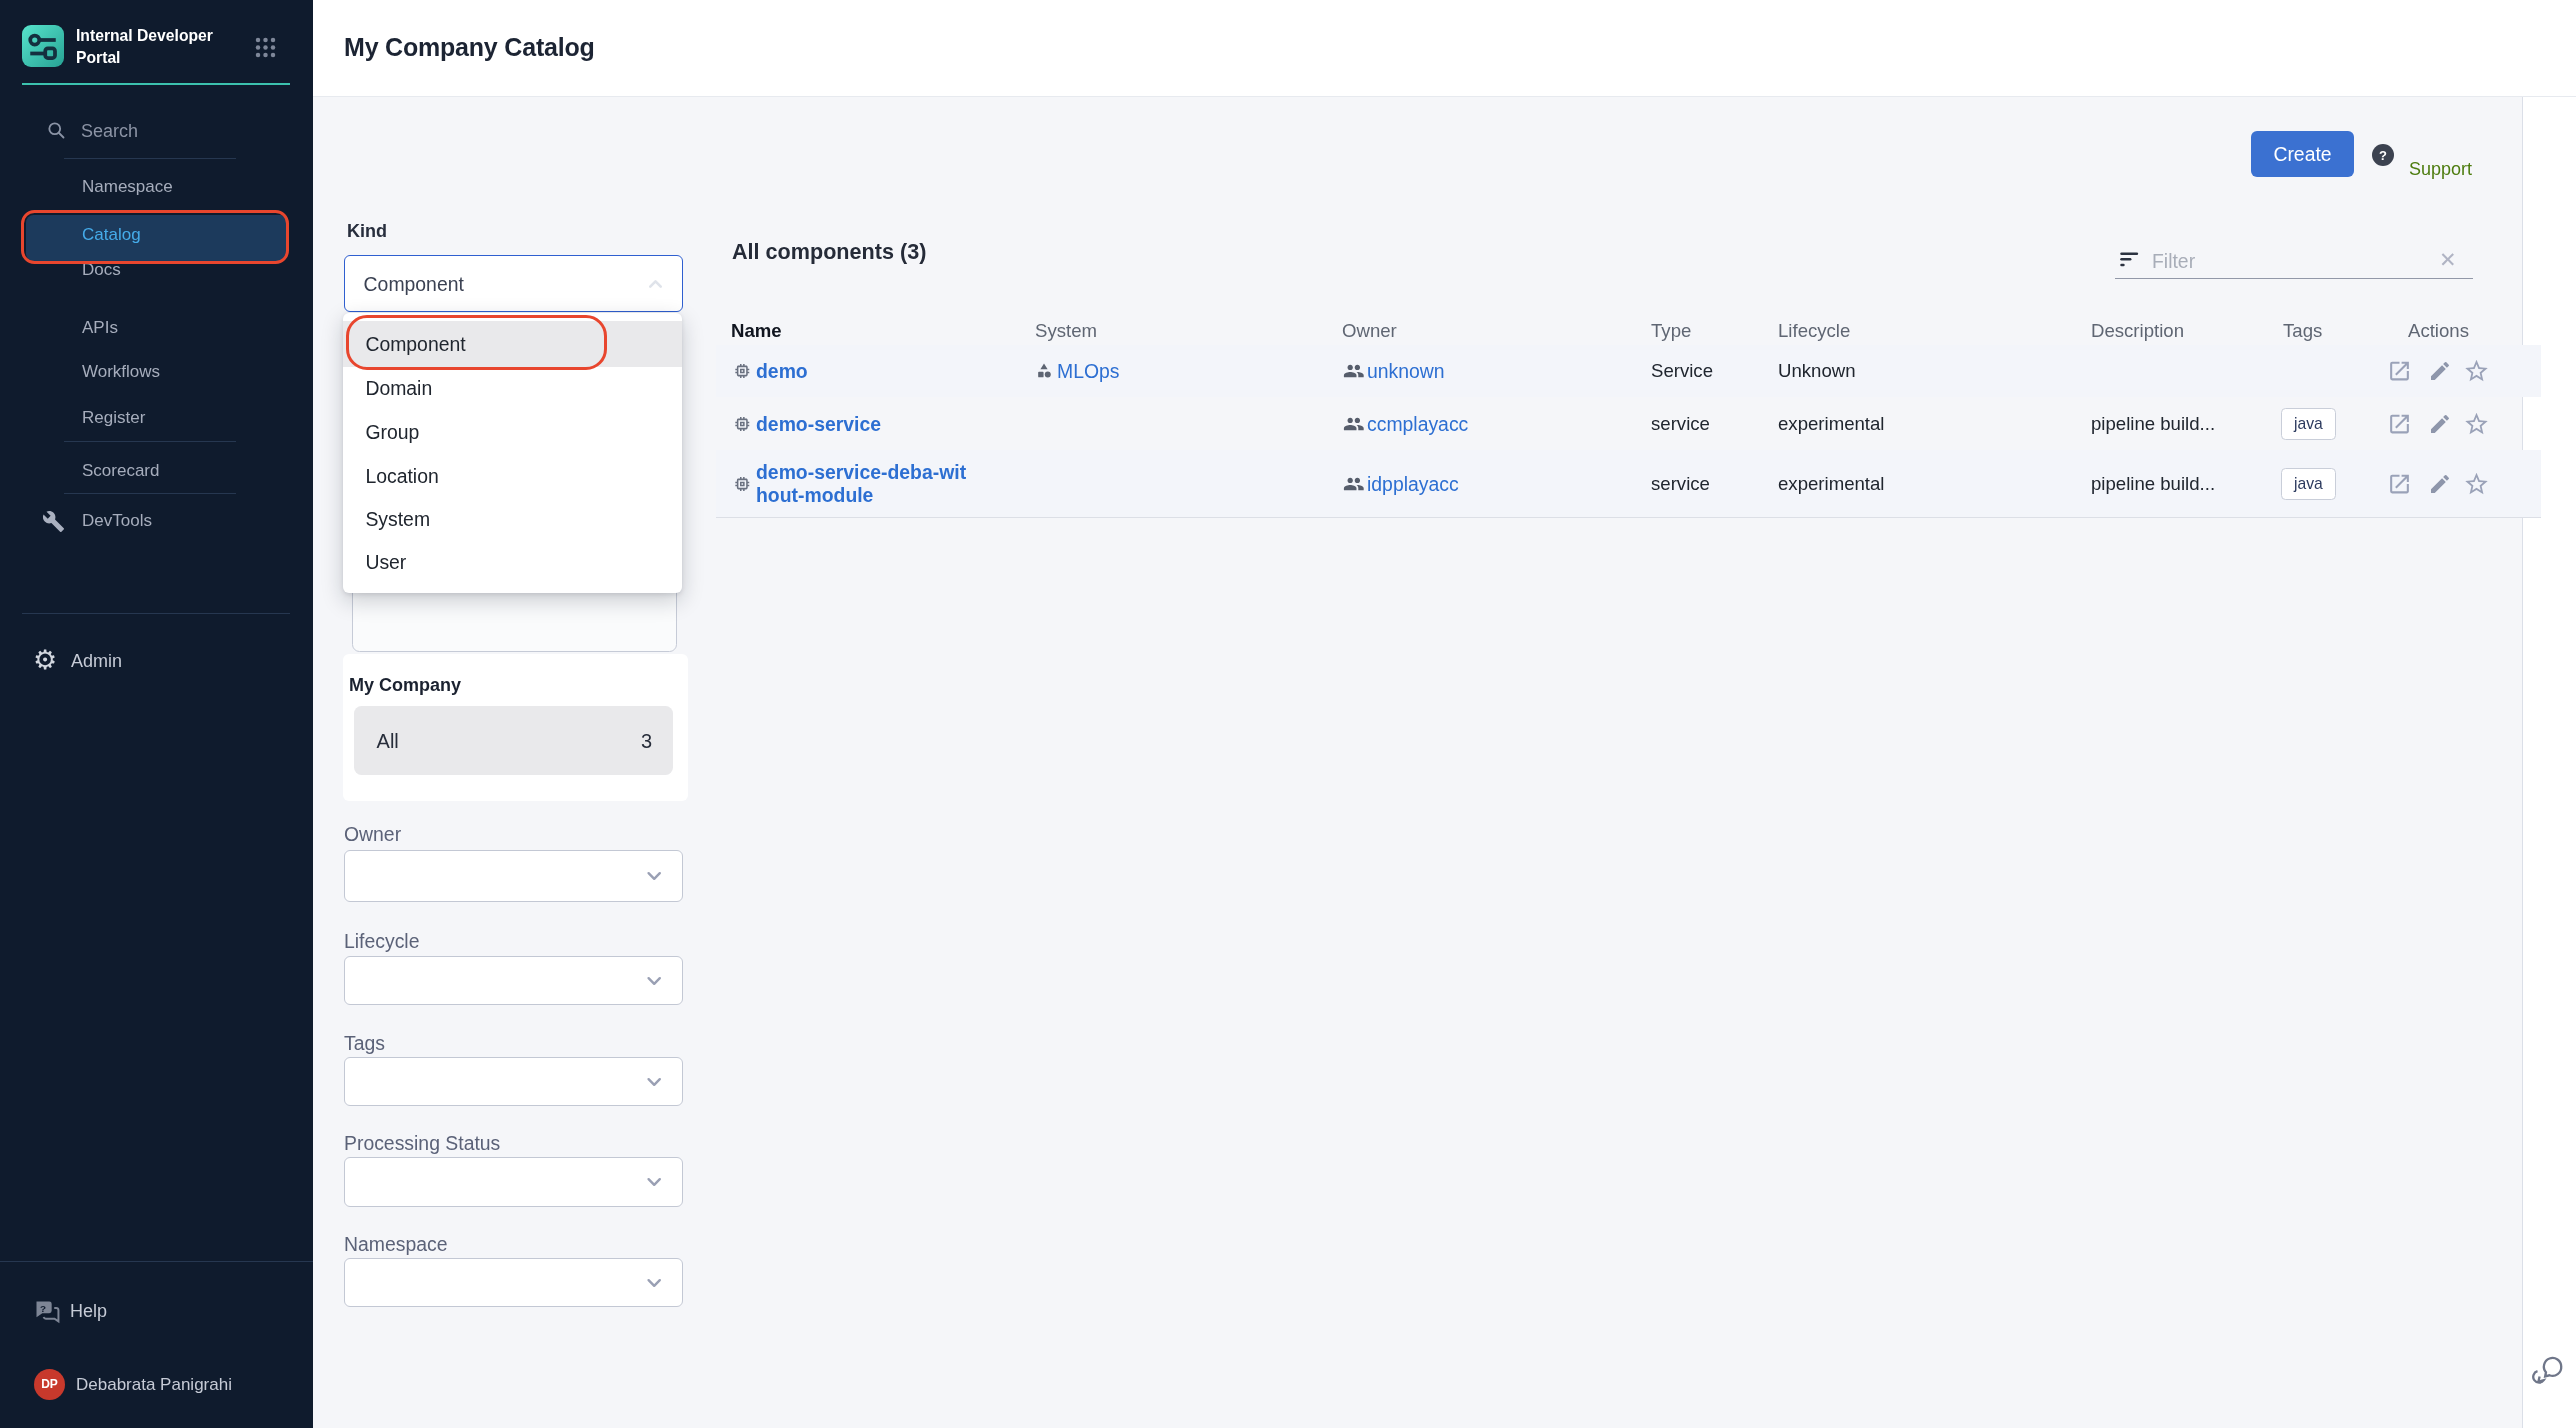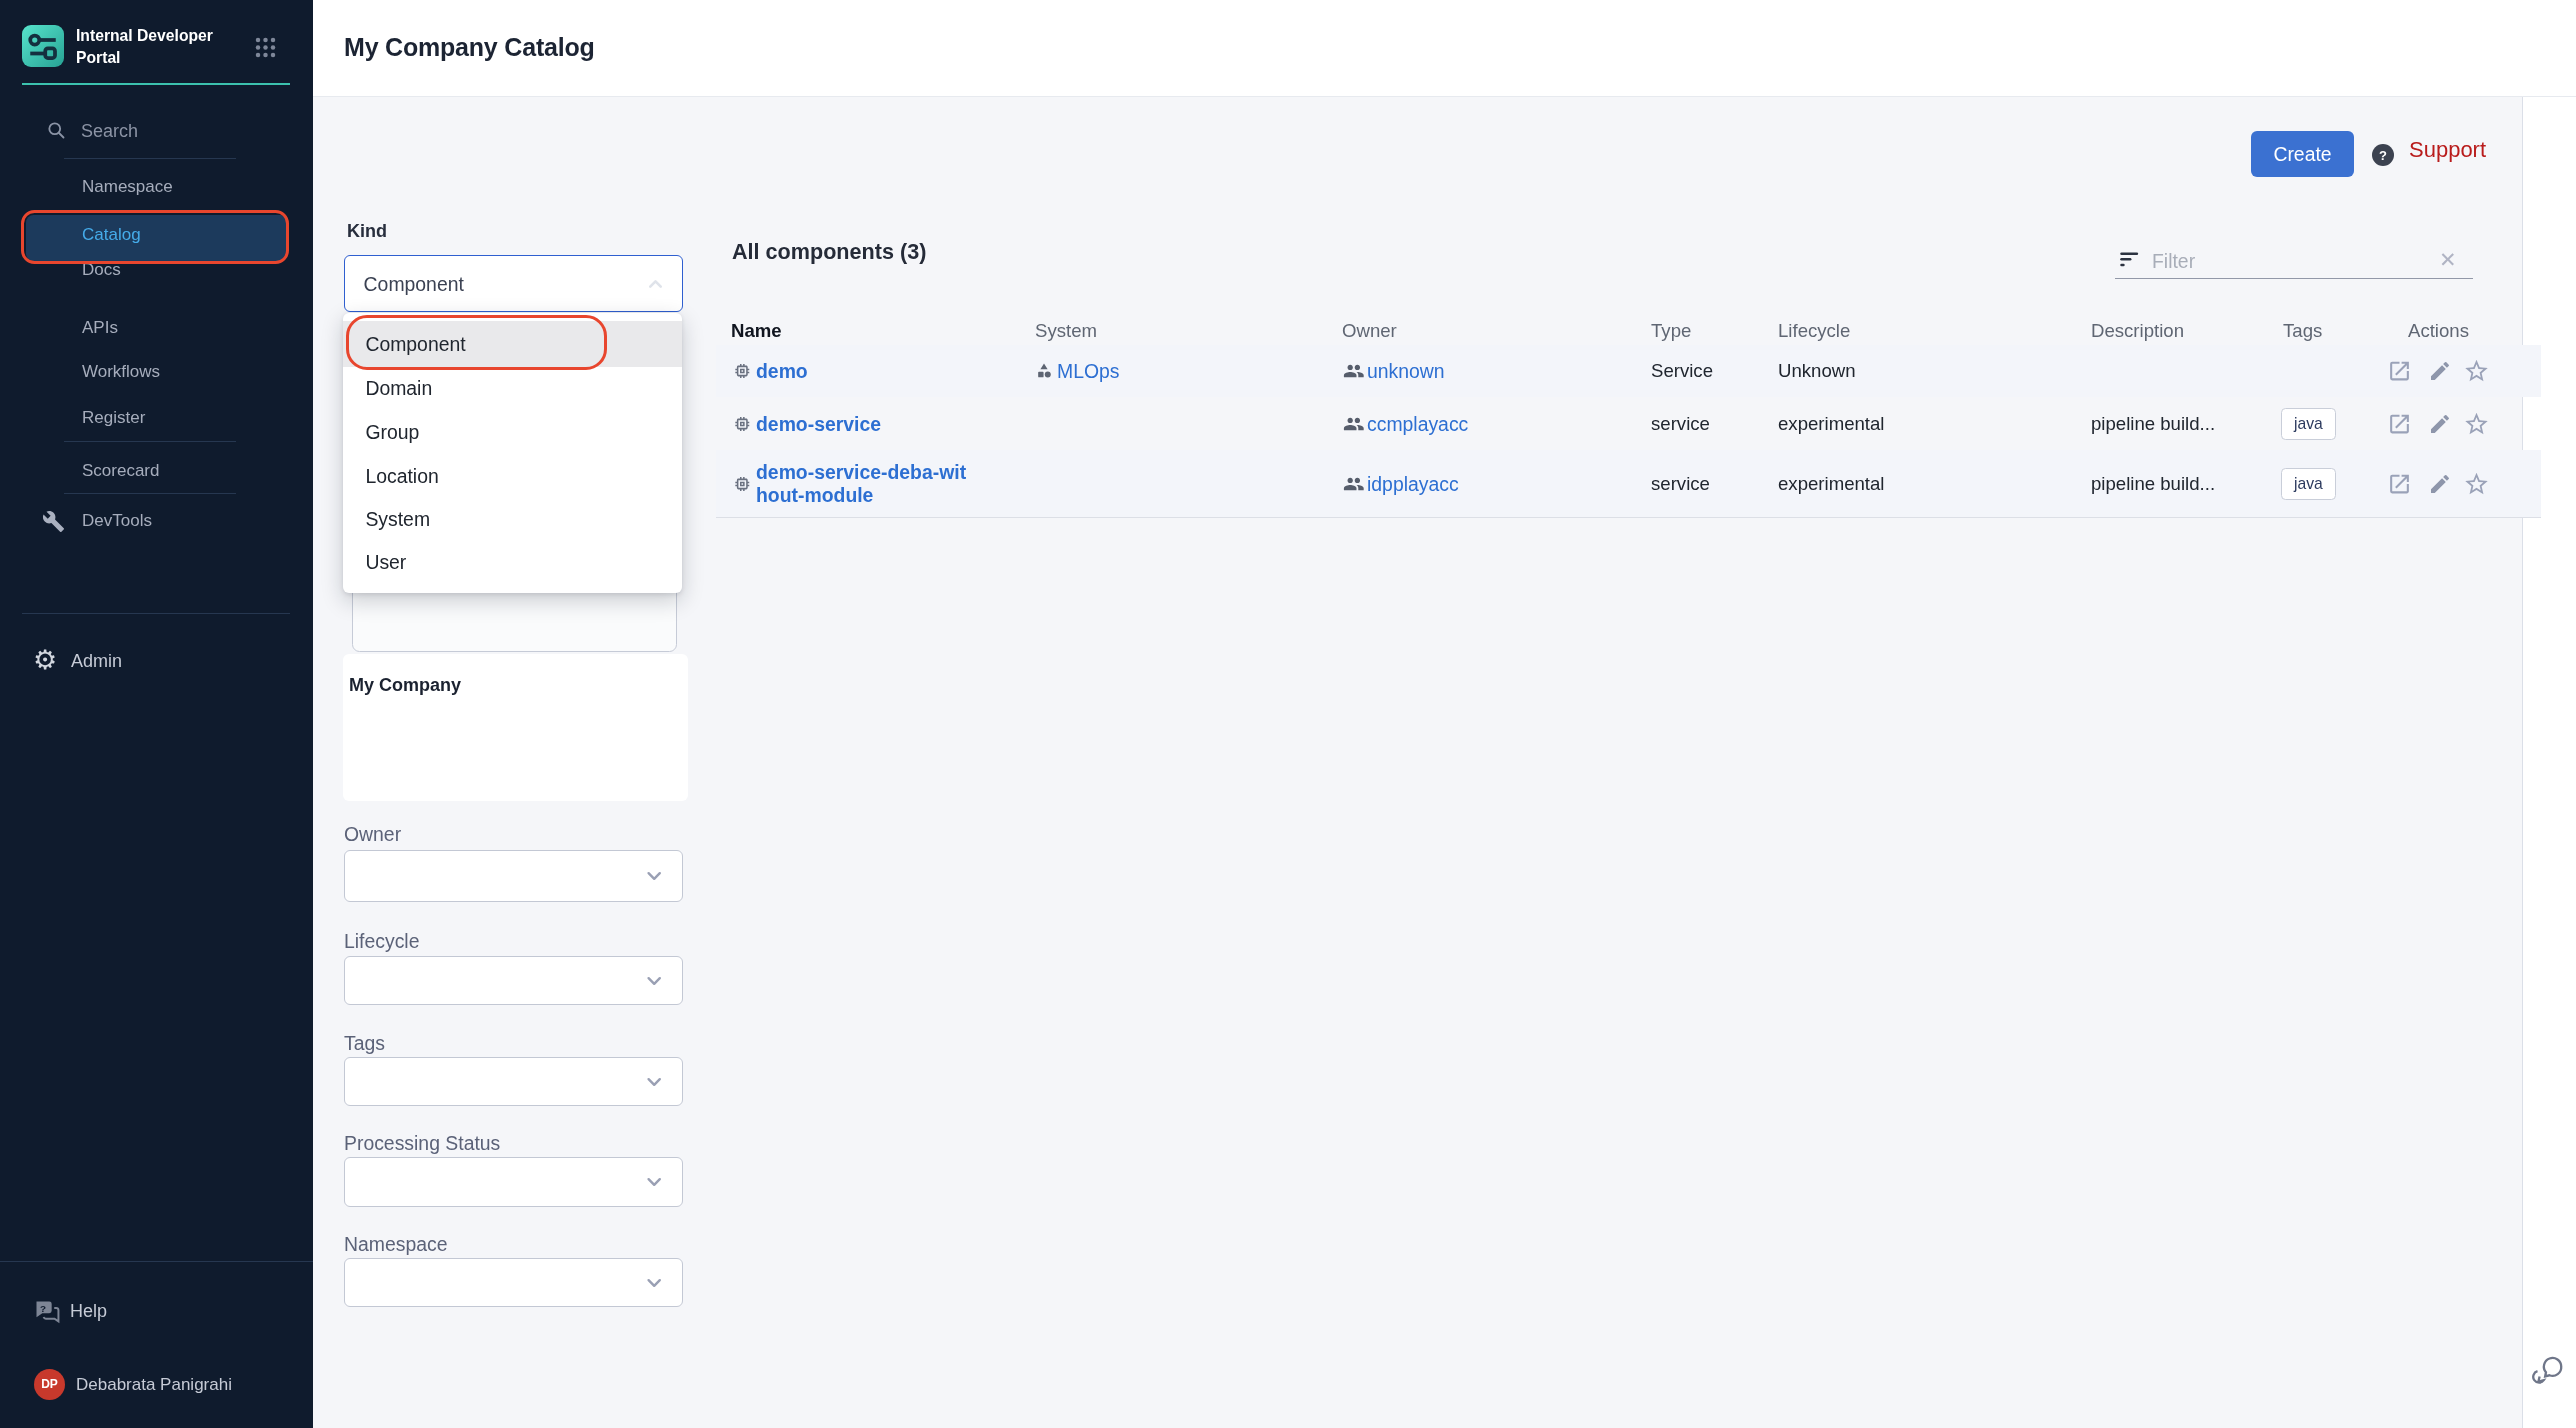--- a/index.html
+++ b/index.html
@@ -26,21 +26,21 @@
             color:#fff; font-size:12px; font-weight:bold; text-align:center; line-height:31px; }
   .user-name { left:76px; top:1375px; font-size:17px; color:#c6cbd6; }
 
   
   .topbar { left:313px; top:0; width:2263px; height:97px; background:#fff; border-bottom:0.7px solid #e7eaef; }
   .page-title { left:344px; top:33px; font-size:25px; font-weight:bold; color:#1c2433; letter-spacing:-0.2px; }
   .content { left:313px; top:97px; width:2263px; height:1331px; background:#f5f6f9; }
   .right-strip { left:2522px; top:97px; width:54px; height:1331px; background:#fff; border-left:0.7px solid #dbdfe8; }
   .create-btn { left:2251px; top:131px; width:103px; height:46px; background:#3b71d1; border-radius:6px;
                 color:#fff; font-size:19.4px; text-align:center; line-height:46px; cursor:pointer; }
-  .support { left:2409px; top:137px; font-size:22px; color:#b91c1c; }
+  .support { left:2409px; top:159px; font-size:18px; color:#4d7c0f; }
 
   
   .flt-label { font-size:19.4px; color:#5b6278; }
   .flt-label-strong { font-size:18px; font-weight:bold; color:#272e3d; }
   .select-box { background:#fff; border:1.5px solid #c3c8d4; border-radius:6px; cursor:pointer; }
   .kind-select { left:344px; top:255px; width:339px; height:57px; background:#fff;
                  border:1.5px solid #2f5fd0; border-radius:6px; cursor:pointer; }
   .kind-select .val { position:absolute; left:18.6px; top:50%; transform:translateY(-50%);
                       font-size:19.4px; color:#3b4253; }
   .chev { position:absolute; right:16.4px; top:50%; transform:translateY(-50%); line-height:0; }
@@ -227,20 +227,24 @@
         <div class="txt">System</div>
       </div>
       <div class="dd-item" style="top:228px;height:43px;line-height:43px;padding-left:28px;">
         <div class="txt">User</div>
       </div>
     </div>
   <div class="abs annotation" style="left:346px;top:315px;width:261px;height:55px;border-radius:21px;z-index:45;"></div>
 
   <div class="abs company-card">
     <div class="abs company-lbl">My Company</div>
+    <div class="abs company-row">
+      <span class="name">All</span>
+      <span class="cnt">3</span>
+    </div>
   </div>
 
   <div id="filter-selects">
       <div class="abs flt-label" style="left:344px;top:823px;">Owner</div>
       <div class="abs select-box" style="left:344px;top:850px;width:339px;height:52px;">
         <span class="chev"><svg width="22.4" height="22.4" viewBox="0 0 24 24" fill="none" stroke="#9aa0b4" stroke-width="2.6" stroke-linecap="round" stroke-linejoin="round">
             <polyline points="6 9 12 15 18 9"></polyline>
           </svg></span>
       </div>
       <div class="abs flt-label" style="left:344px;top:930px;">Lifecycle</div>

